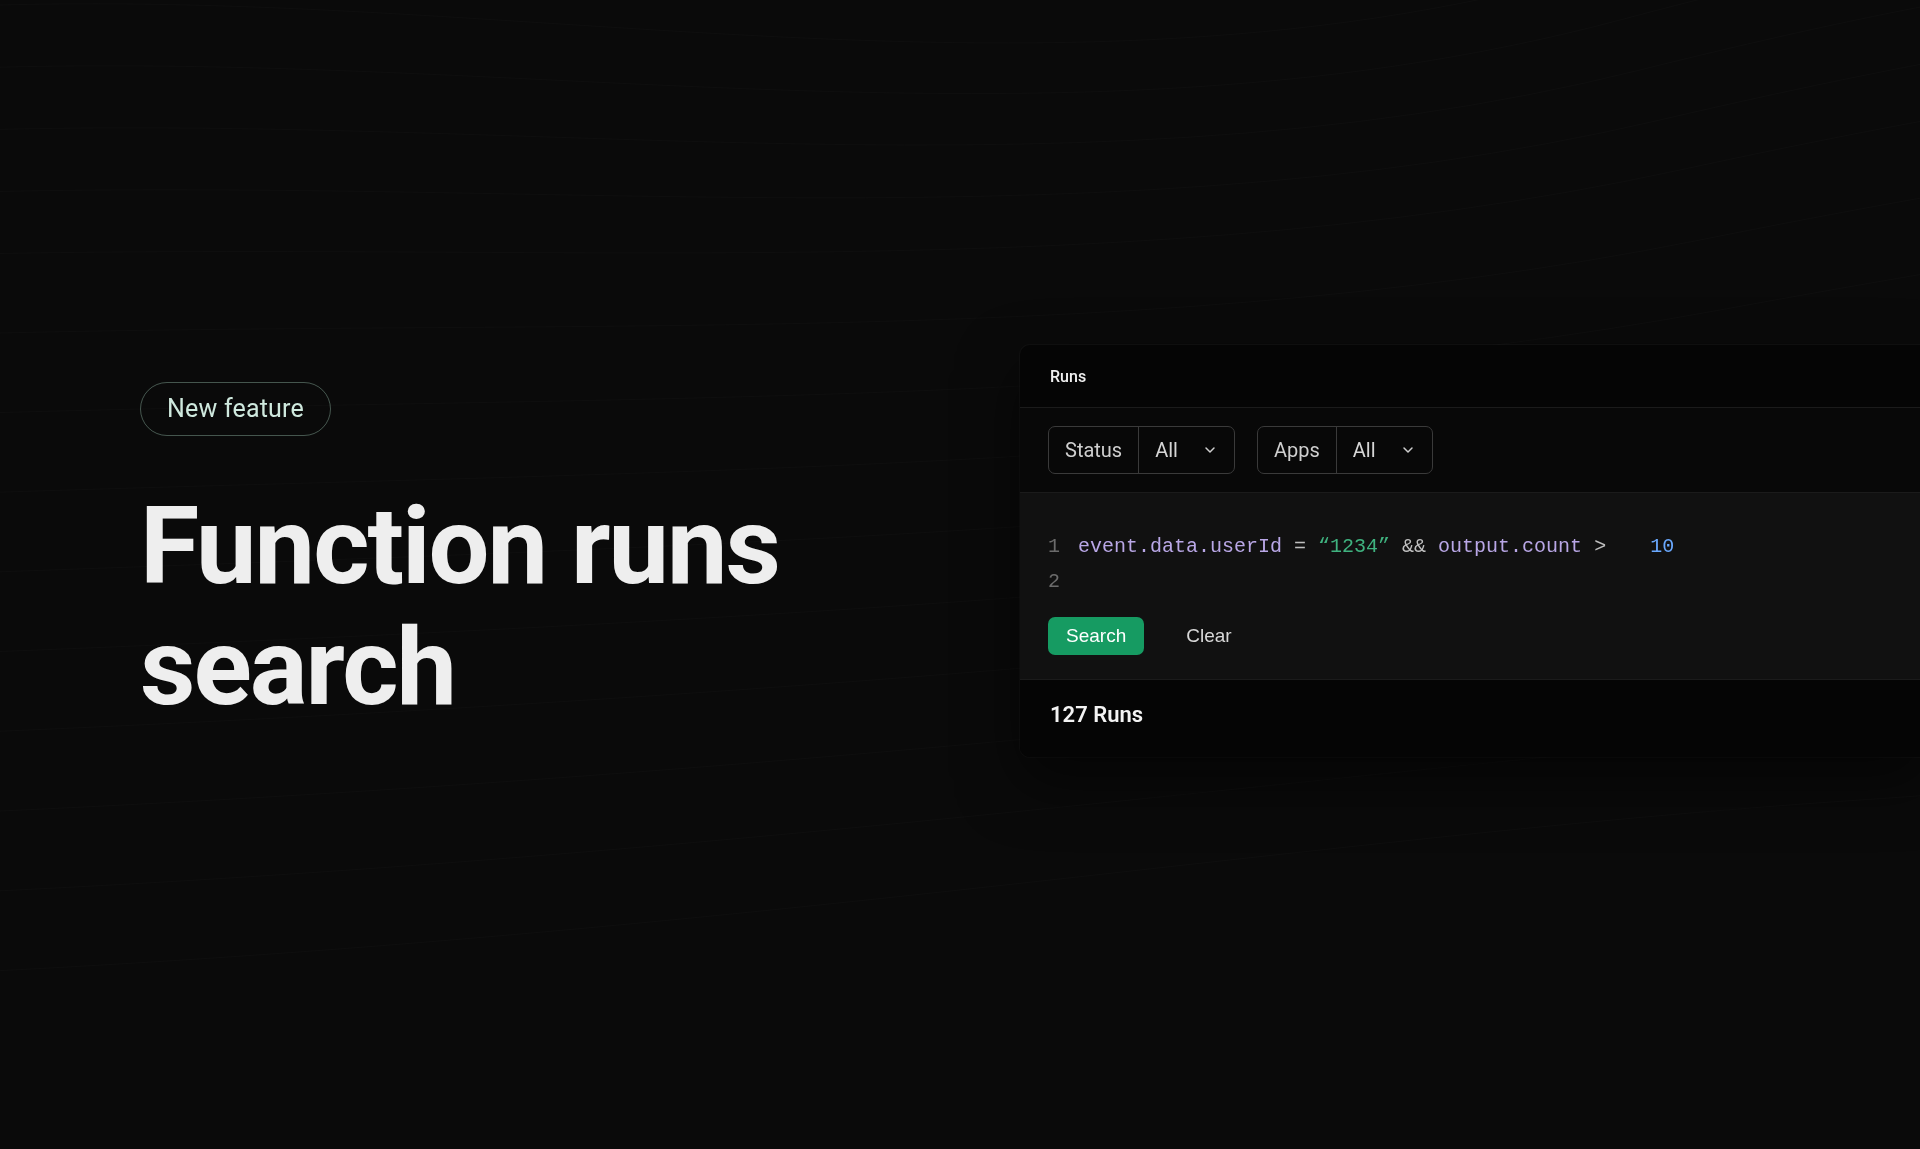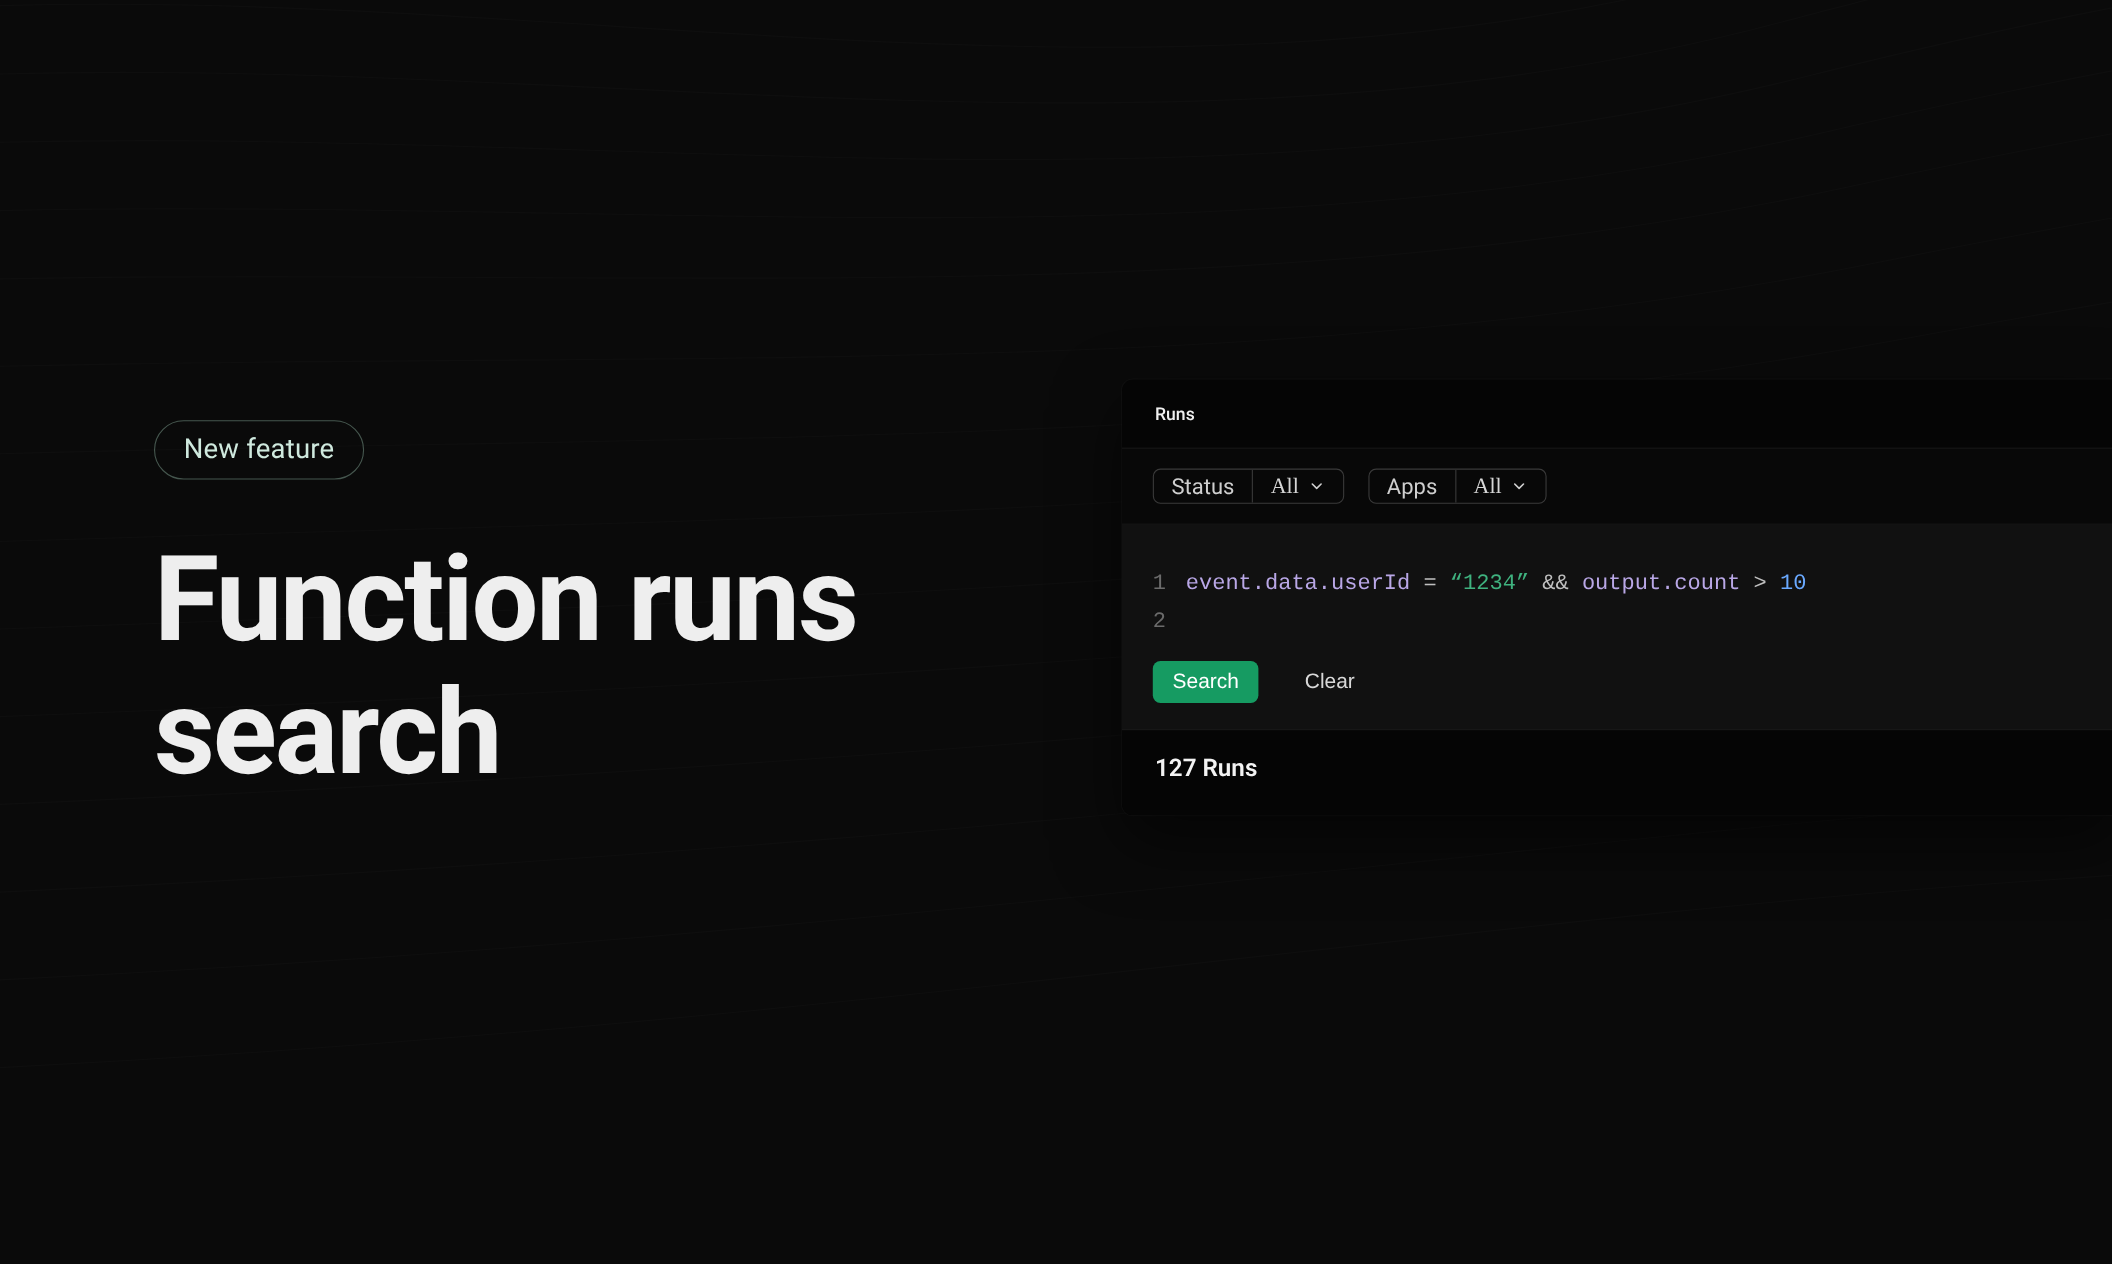--- a/index.html
+++ b/index.html
@@ -95,32 +95,32 @@
       padding: 18px 28px;
       background: #080808;
     }
 
     .drop {
       display: inline-flex;
       align-items: stretch;
       border: 1.5px solid #3a3a3a;
       border-radius: 7px;
       overflow: hidden;
-      height: 32px;
+      height: 48px;
     }
     .drop .seg {
       display: inline-flex;
       align-items: center;
       padding: 0 16px;
       font-size: 20px;
       color: #d6d6d6;
       background: transparent;
     }
     .drop .seg.label { color: #cfcfcf; }
-    .drop .seg.value { border-left: 1.5px solid #3a3a3a; gap: 8px; font-family: Liberation Serif, serif; }
+    .drop .seg.value { border-left: 1.5px solid #3a3a3a; gap: 24px; }
     .drop .chevron svg { display: block; }
 
     .query-area {
       padding: 22px 28px 24px;
       background: #111111;
     }
     .query-hint {
       font-size: 21px;
       color: #c9c9c9;
     }
@@ -139,21 +139,21 @@
       width: 30px;
       color: #6b6b6b;
       text-align: right;
       padding-right: 18px;
       user-select: none;
       font-variant-numeric: tabular-nums;
     }
     .tok-key { color: #b9a7e6; }      
     .tok-op  { color: #bfbfbf; }      
     .tok-str { color: #3fb27f; }      
-    .tok-num { color: #6aa9ff; }      
+    .tok-num { color: #6aa9ff; margin-left: 32px; }      
 
     .actions {
       display: flex;
       gap: 24px;
       align-items: center;
       margin-top: 18px;
     }
     .btn {
       display: inline-flex;
       align-items: center;

